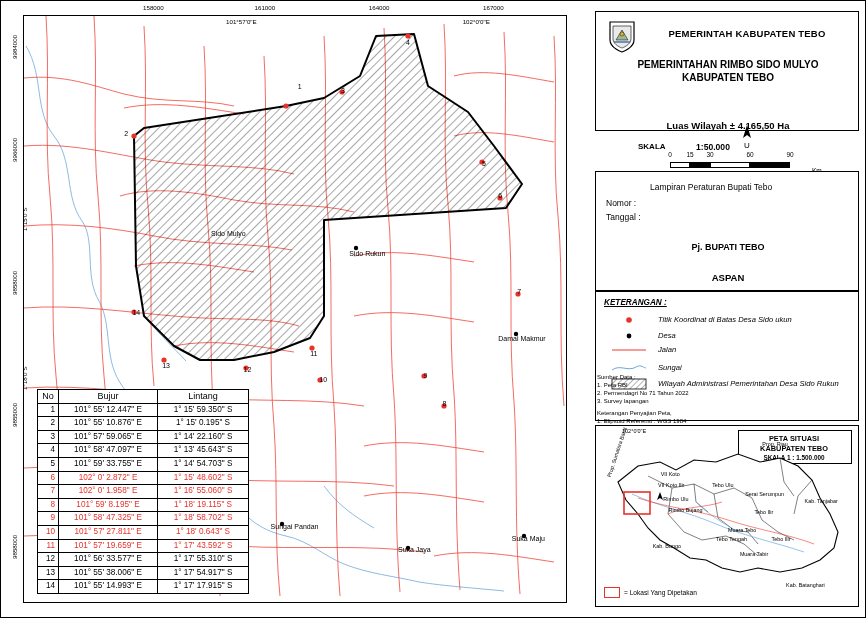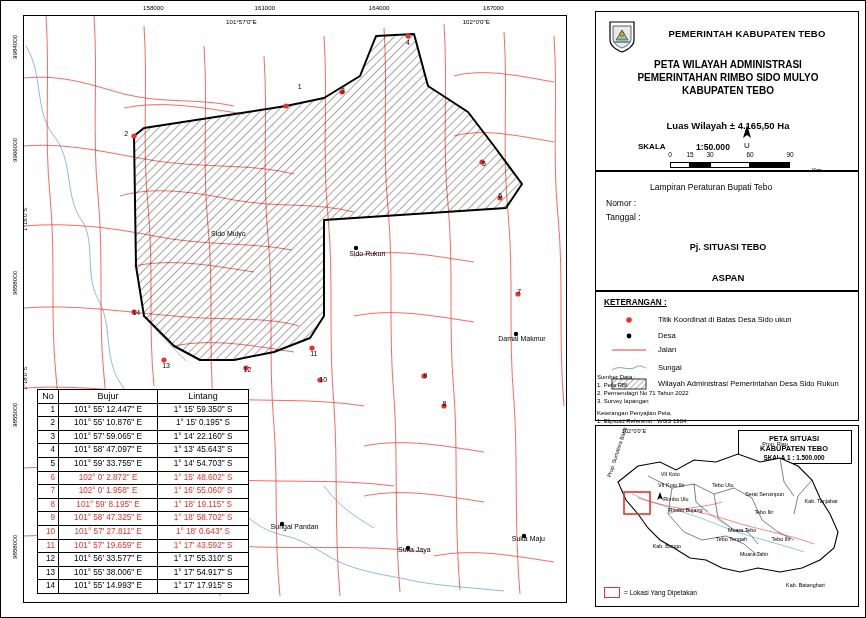--- a/index.html
+++ b/index.html
@@ -18,23 +18,23 @@
   #coordTable th,#coordTable td{border:1px solid #000;padding:0px 3px;height:12.6px;line-height:12.6px;text-align:center;font-weight:normal;}
   #coordTable th{font-size:9px;}
   #coordTable td.num{width:14px;text-align:right;padding-right:3px;}
   #coordTable td.bujur{width:92px;}
   #coordTable td.lintang{width:84px;}
   .redrow td{color:#e8322a;}
 
   
   #rightPanel{position:absolute;left:586px;top:0;width:280px;height:616px;box-sizing:border-box;}
   .rbox{position:absolute;box-sizing:border-box;border:1px solid #000;background:#fff;}
-  #titleBox{left:8px;top:10px;width:264px;height:160px;}
+  #titleBox{left:8px;top:10px;width:264px;height:120px;}
   #lampBox{left:8px;top:170px;width:264px;height:120px;}
-  #ketBox{left:8px;top:290px;width:264px;height:130px;}
+  #ketBox{left:8px;top:290px;width:264px;height:130px;font-style:italic;}
   #situasiBox{left:8px;top:424px;width:264px;height:182px;}
 
   #logo{position:absolute;left:12px;top:8px;width:28px;height:34px;}
   #titleHeader{position:absolute;left:46px;top:16px;width:210px;text-align:center;font-size:9.5px;font-weight:bold;letter-spacing:.2px;}
   #titleMain{position:absolute;left:8px;top:46px;width:248px;text-align:center;font-size:10px;font-weight:bold;line-height:13px;}
   #luas{position:absolute;left:8px;top:108px;width:248px;text-align:center;font-size:9.5px;font-weight:bold;}
   #skalaLabel{position:absolute;left:42px;top:130px;font-size:8px;font-weight:bold;}
   #skalaValue{position:absolute;left:100px;top:130px;font-size:8.6px;font-weight:bold;}
   #northArrow{position:absolute;left:143px;top:112px;width:16px;height:26px;}
   #scaleBarWrap{position:absolute;left:74px;top:144px;width:140px;height:20px;}
@@ -286,21 +286,20 @@
     <div class="rbox" id="titleBox">
       <svg id="logo" viewBox="0 0 28 34">
         <path d="M2 2 L26 2 L26 20 C26 28 14 32 14 32 C14 32 2 28 2 20 Z" fill="#fff" stroke="#000" stroke-width="1.2"></path>
         <path d="M5 6 L23 6 L23 19 C23 25 14 28 14 28 C14 28 5 25 5 19 Z" fill="#e9e9e9" stroke="#000" stroke-width="0.6"></path>
         <path d="M8 20 L14 10 L20 20 Z" fill="#9db88a" stroke="#000" stroke-width="0.5"></path>
         <circle cx="14" cy="14" r="2" fill="#d8b33a" stroke="#000" stroke-width="0.4"></circle>
         <path d="M6 22 L22 22" stroke="#3a6ea5" stroke-width="1.4"></path>
       </svg>
       <div id="titleHeader">PEMERINTAH KABUPATEN TEBO</div>
       <div id="titleMain">
-        <div>PETA  WILAYAH ADMINISTRASI</div>
         <div>PEMERINTAHAN RIMBO SIDO MULYO</div>
         <div>KABUPATEN TEBO</div>
       </div>
       <div id="luas">Luas Wilayah ± 4.165,50 Ha</div>
 
       <svg id="northArrow" viewBox="0 0 16 26">
         <polygon points="8,1 12,14 8,11 4,14" fill="#000"></polygon>
         <text x="8" y="24" font-size="8" text-anchor="middle" font-family="Liberation Sans" fill="#000">U</text>
       </svg>
 
@@ -318,21 +317,21 @@
         <div class="sbLab" style="left:80px;">60</div>
         <div class="sbLab" style="left:120px;">90</div>
         <div id="kmLab">Km</div>
       </div>
     </div>
 
     <div class="rbox" id="lampBox">
       <div class="lampLine" id="lampTitle">Lampiran Peraturan Bupati Tebo</div>
       <div class="lampLine" id="lampNomor">Nomor    :</div>
       <div class="lampLine" id="lampTanggal">Tanggal  :</div>
-      <div id="pjLine">Pj. SITUASI TEBO</div>
+      <div id="pjLine">Pj. BUPATI TEBO</div>
       <div id="aspan">ASPAN</div>
     </div>
 
     <div class="rbox" id="ketBox">
       <div id="ketTitle">KETERANGAN :</div>
 
       <div class="ketRow" style="top:38px;width:250px;">
         <div class="ketSym">
           <svg width="46" height="12">
               <circle cx="23" cy="6" r="2.4" fill="#000"></circle>

